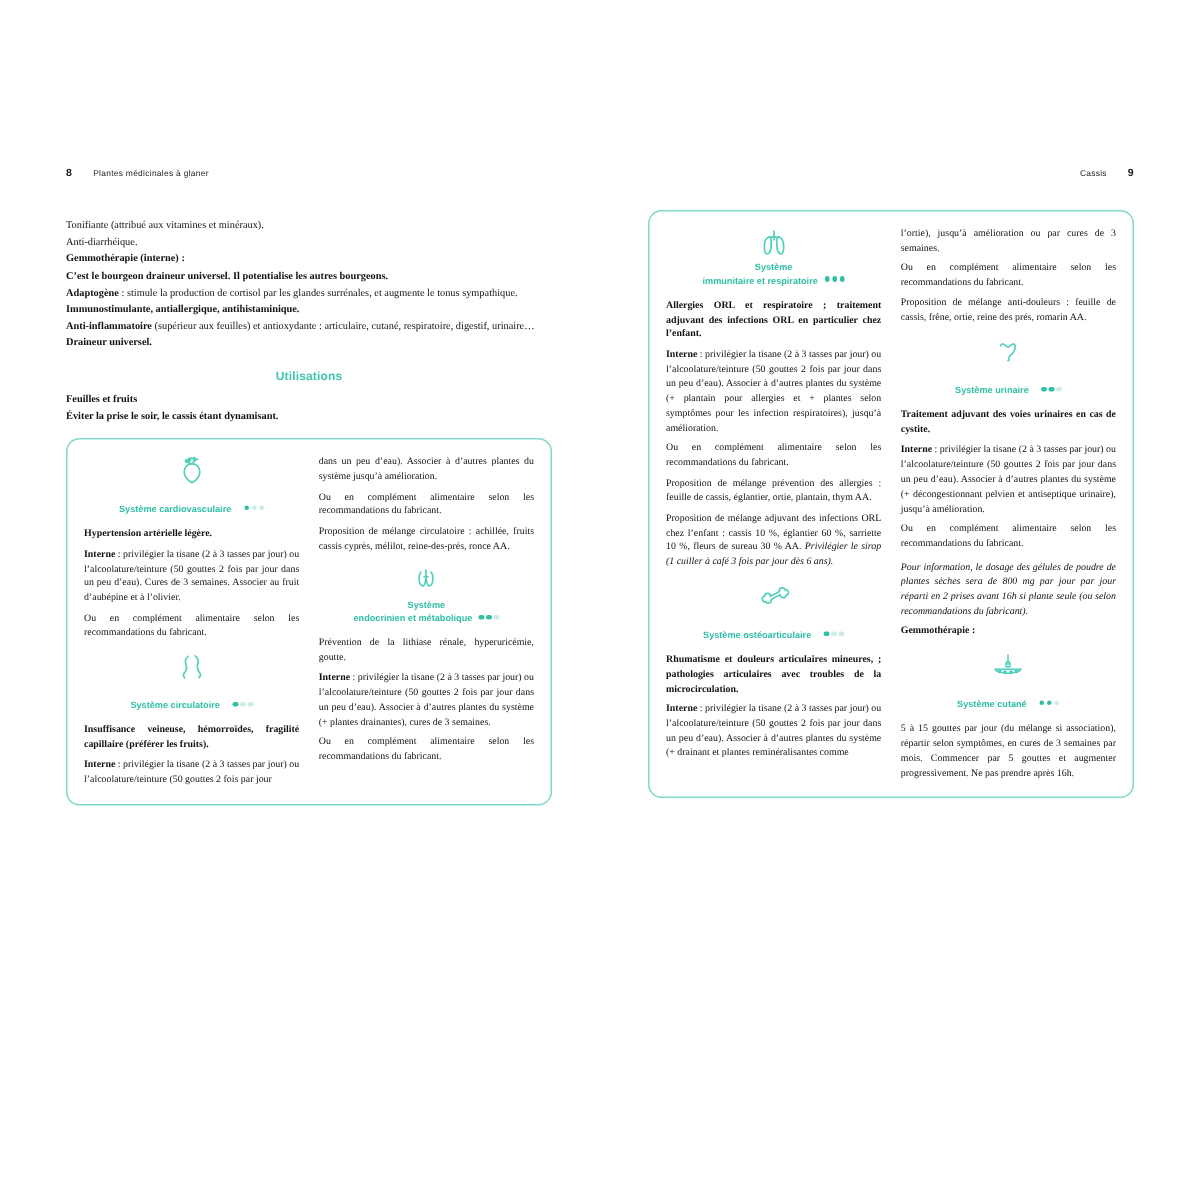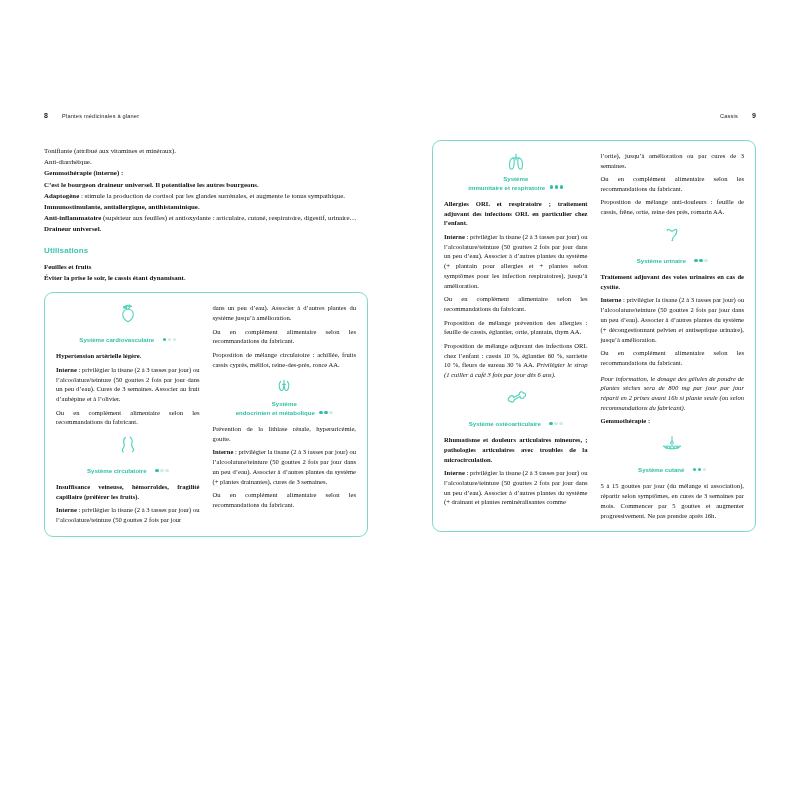--- a/index.html
+++ b/index.html
@@ -58,21 +58,21 @@
     text-align:left;
   }
   .body p{ margin:0 0 0.7px 0; }
   .b{ font-weight:700; }
 
   .section-title{
     font-family:"Liberation Sans", sans-serif;
     font-weight:700;
     color:#3ec6ae;
     font-size:8px;
-    text-align:left;
+    text-align:center;
     margin:11px 0 7px 0;
     letter-spacing:.1px;
   }
 
   
   .callout{
     border:1.1px solid #7fd8c9;
     border-radius:9px;
     padding:10px 11px 11px 11px;
     box-sizing:border-box;

